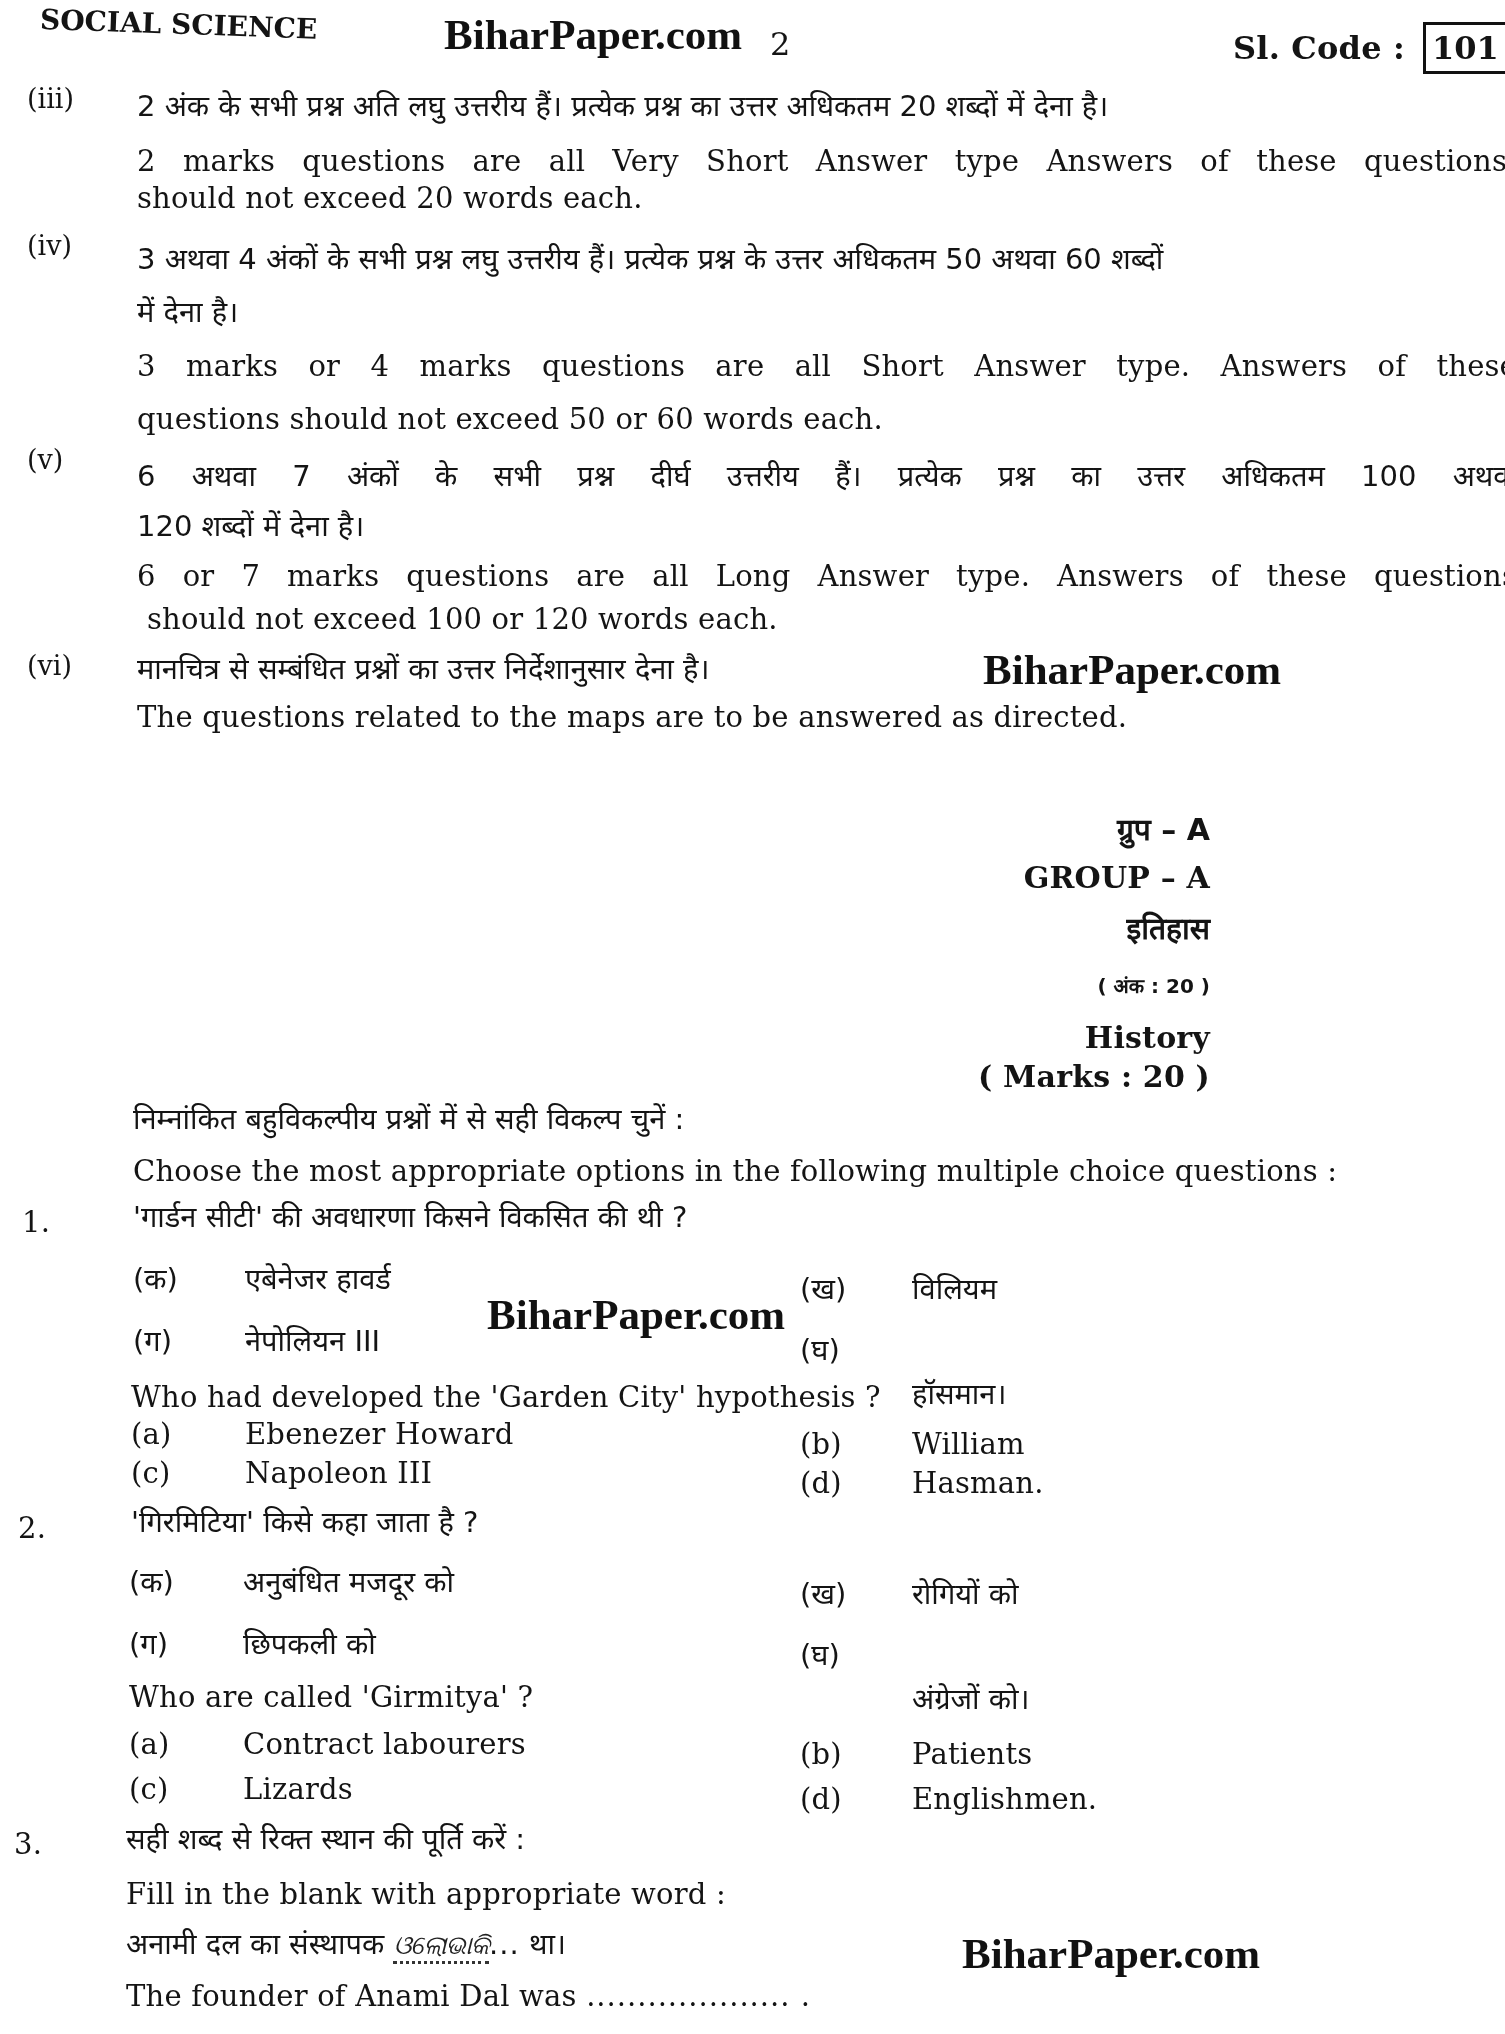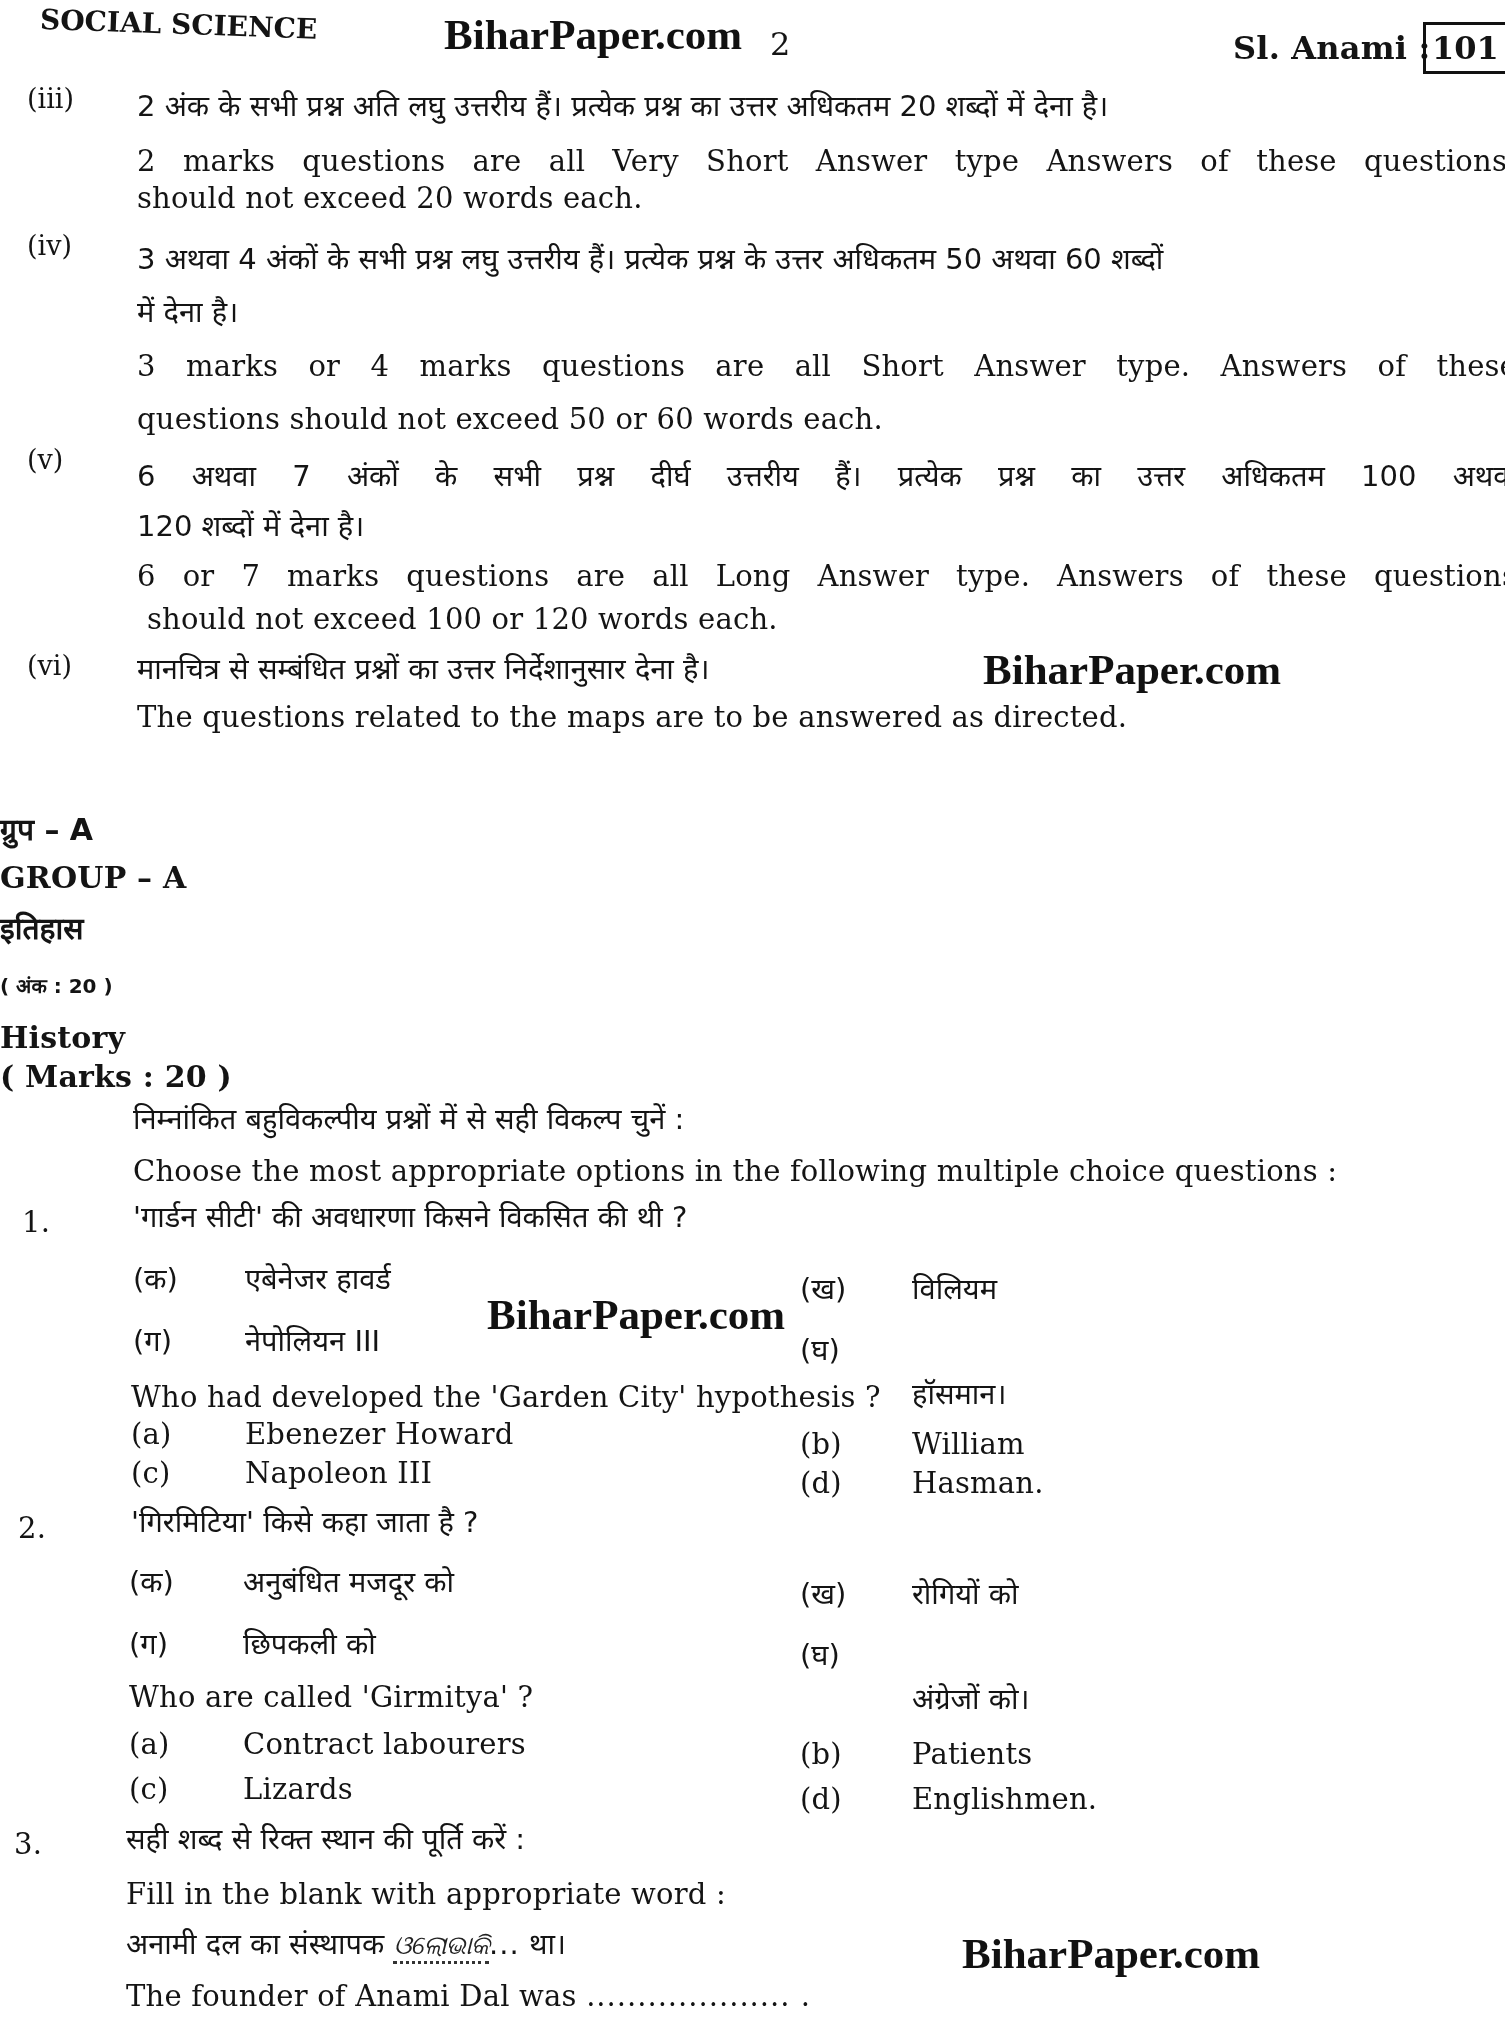--- a/index.html
+++ b/index.html
@@ -7,39 +7,39 @@
     width: 1505px; height: 2034px; position: relative; overflow: hidden;
     background: #ffffff; color: #141414;
     font-family: "DejaVu Serif", "Liberation Serif", serif;
   }
   .ln { position: absolute; white-space: nowrap; line-height: 1; }
   .en { font-family: "DejaVu Serif", serif; font-size: 29px; letter-spacing: 0.2px; }
   .hi { font-family: "DejaVu Sans", sans-serif; font-size: 29px; }
   .lbl { font-family: "DejaVu Serif", serif; font-size: 27px; }
   .wm { font-family: "Liberation Serif", serif; font-size: 43px; font-weight: bold; color: #111; }
   .hdr-title { font-family: "DejaVu Serif", serif; font-weight: bold; font-size: 28px; transform: rotate(2deg); transform-origin: left center; }
-  .center { position: absolute; left: 0; width: 1210px; text-align: left; white-space: nowrap; line-height: 1; }
+  .center { position: absolute; left: 0; width: 1210px; text-align: right; white-space: nowrap; line-height: 1; }
   .b { font-weight: bold; }
   .code-box {
     position: absolute; left: 1423px; top: 22px; width: 100px; height: 52px;
     border: 3px solid #111; border-right: none; box-sizing: border-box;
     font-family: "DejaVu Serif", serif; font-weight: bold; font-size: 32px;
     padding: 7px 0 0 6px; line-height: 1;
   }
   .just { text-align: justify; text-align-last: justify; }
   .scribble { font-family: "DejaVu Sans", sans-serif; font-style: italic; font-size: 26px; color: #222; letter-spacing: -1px; }
   .dots { letter-spacing: 1px; }
 </style>
 </head>
 <body>
 
 <div class="ln hdr-title" style="left:40px; top:6px;">SOCIAL SCIENCE</div>
 <div class="ln wm" style="left:444px; top:13px;">BiharPaper.com</div>
 <div class="ln en" style="left:770px; top:28px; font-size:32px;">2</div>
-<div class="ln en b" style="left:1233px; top:32px; font-size:32px;">Sl. Anami :</div>
+<div class="ln en b" style="left:1233px; top:32px; font-size:32px;">Sl. Code :</div>
 <div class="code-box">101</div>
 
 <div class="ln lbl" style="left:27px; top:85px;">(iii)</div>
 <div class="ln hi" style="left:137px; top:92px; width:1340px;">2 अंक के सभी प्रश्न अति लघु उत्तरीय हैं। प्रत्येक प्रश्न का उत्तर अधिकतम 20 शब्दों में देना है।</div>
 <div class="ln en just" style="left:137px; top:147px; width:1370px;">2 marks questions are all Very Short Answer type  Answers of these questions</div>
 <div class="ln en" style="left:137px; top:184px;">should not exceed 20 words each.</div>
 
 <div class="ln lbl" style="left:27px; top:232px;">(iv)</div>
 <div class="ln hi" style="left:137px; top:245px; width:1400px;">3 अथवा 4 अंकों के सभी प्रश्न लघु उत्तरीय हैं। प्रत्येक प्रश्न के उत्तर अधिकतम 50 अथवा 60 शब्दों</div>
 <div class="ln hi" style="left:137px; top:298px;">में देना है।</div>

